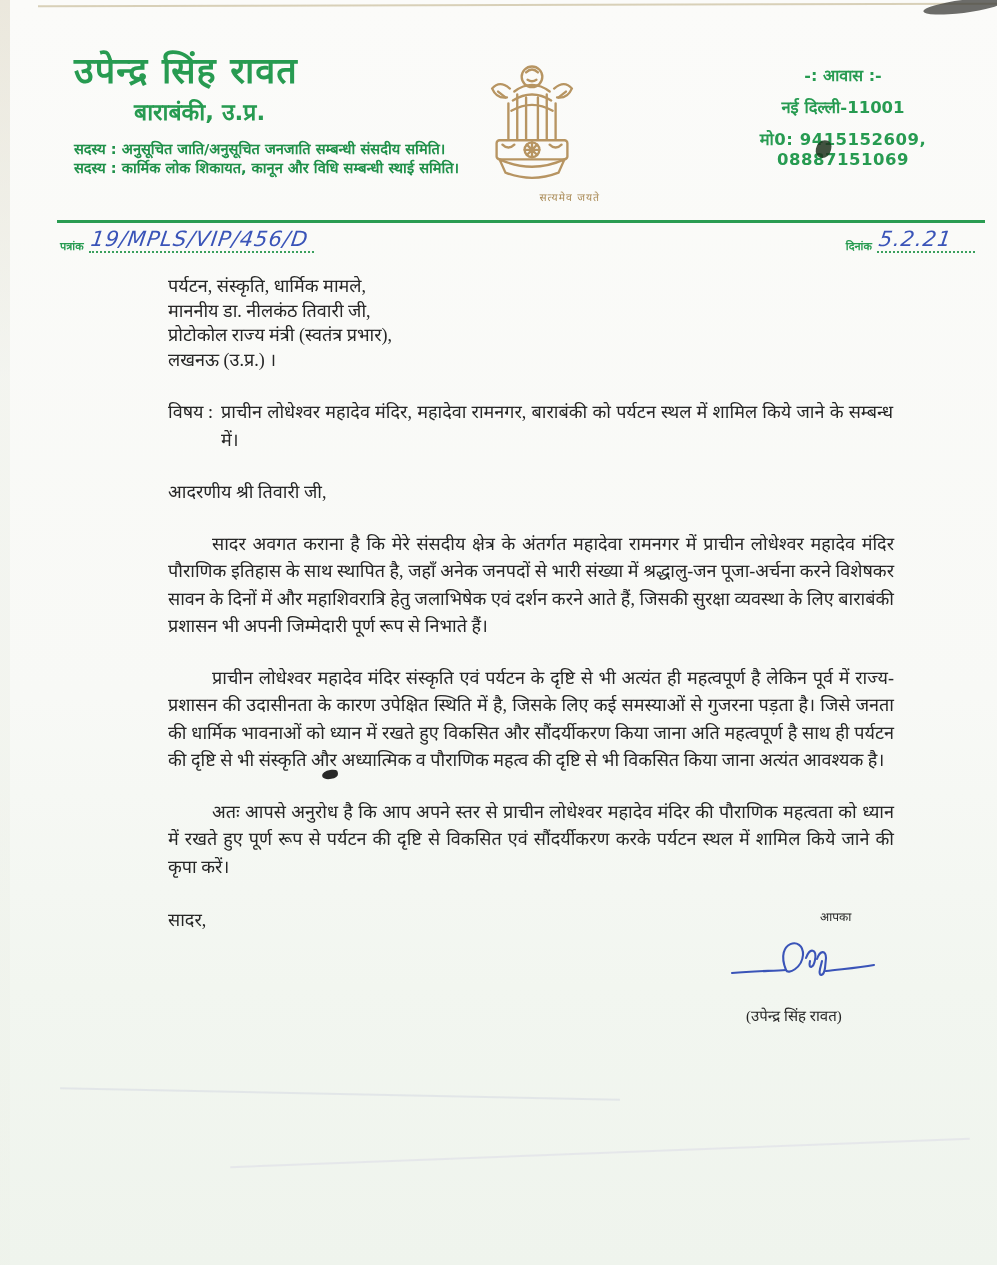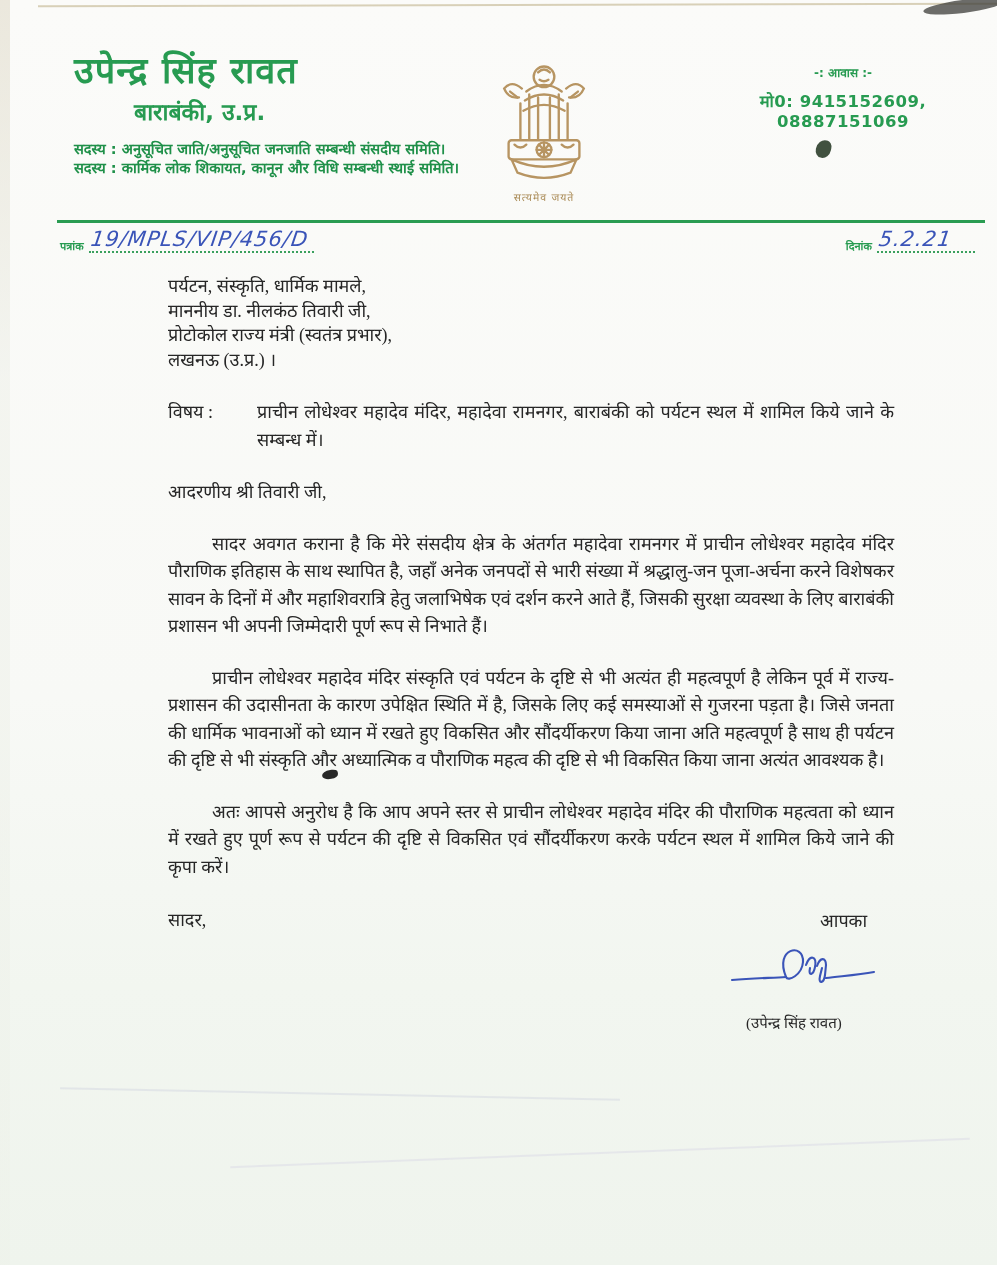--- a/index.html
+++ b/index.html
@@ -21,51 +21,51 @@
   .crease2{position:absolute;top:1152px;left:230px;width:740px;height:2px;background:#e2e4e8;transform:rotate(-2.2deg);opacity:.8;}
 
   
   .lh-left{position:absolute;left:74px;top:52px;width:400px;color:#279b51;font-family:"DejaVu Sans", sans-serif;}
   .lh-name{font-size:36px;font-weight:bold;letter-spacing:1px;line-height:1.05;}
   .lh-desig{font-size:23px;font-weight:bold;margin:7px 0 0 18px;}
   .lh-const{font-size:23px;font-weight:bold;margin:5px 0 0 60px;}
   .lh-memberships{margin-top:12px;font-size:14.6px;font-weight:bold;line-height:1.33;color:#1f9049;}
   .lh-memberships div{white-space:nowrap;}
 
-  .emblem{position:absolute;left:476px;top:56px;width:136px;height:158px;text-align:center;}
+  .emblem{position:absolute;left:464px;top:56px;width:136px;height:158px;text-align:right;}
   .emblem svg{display:block;margin:0 auto;}
   .emblem-motto{font-size:10.5px;color:#a98a55;font-family:"DejaVu Sans", sans-serif;margin-top:-2px;letter-spacing:1px;}
 
   .lh-right{position:absolute;left:698px;top:64px;width:290px;text-align:center;color:#279b51;font-family:"DejaVu Sans", sans-serif;font-weight:bold;}
-  .lh-awas{font-size:12px;margin-bottom:8px;}
+  .lh-awas{font-size:16px;margin-bottom:8px;}
   .lh-addr div{font-size:16.5px;line-height:1.75;}
   .lh-mob{font-size:16.5px;margin-top:4px;letter-spacing:.5px;}
   .addr-smudge{position:absolute;left:118px;top:76px;width:15px;height:18px;background:#20321f;border-radius:60% 40% 55% 45%;opacity:.85;transform:rotate(12deg);}
 
   .rule{position:absolute;left:57px;top:220px;right:12px;height:2.5px;background:#2a9c52;}
 
   .ref-row{position:absolute;left:60px;top:227px;right:14px;height:34px;font-family:"DejaVu Sans", sans-serif;}
   .ref-label{color:#279b51;font-weight:bold;font-size:11px;vertical-align:bottom;}
   .hand{color:#3a54b8;font-style:italic;font-size:21px;letter-spacing:1px;transform:skewX(-8deg);display:inline-block;}
   .dotline{border-bottom:2px dotted #3aa05e;padding:0 6px 0 2px;display:inline-block;min-width:190px;}
   .date-group{position:absolute;right:8px;top:0;}
   .date-group .dotline{min-width:90px;}
 
   
   .body{position:absolute;left:168px;top:274px;width:726px;font-size:18px;line-height:27.5px;}
   .recipient div{line-height:24.5px;}
-  .subject{display:flex;margin-top:27px;gap:36px;}
+  .subject{display:flex;margin-top:27px;}
   .subject-label{flex:0 0 auto;margin-right:8px;}
   .subject-text{flex:1 1 auto;text-align:justify;max-width:672px;}
   .salutation{margin-top:25px;}
   .para{margin-top:24px;text-align:justify;text-indent:44px;}
   .regards{margin-top:26px;}
 
   .closing{position:absolute;left:700px;top:908px;width:260px;}
-  .yours{margin-left:120px;font-size:18px;}
+  .yours{margin-left:120px;font-size:12px;}
   .signature{margin:6px 0 0 28px;}
   .signatory{margin-top:14px;font-size:15px;margin-left:46px;}
 
   .ink-blot{position:absolute;left:322px;top:770px;width:16px;height:9px;background:#111;border-radius:60% 40% 50% 50%;transform:rotate(-8deg);opacity:.9;}
 </style>
 </head>
 <body>
 
 <div id="scan">
 
@@ -105,20 +105,21 @@
 
         <path d="M18 70 q22 10 44 0 l-4 9 q-18 7 -36 0 z"></path>
       </g>
     </svg>
     <div class="emblem-motto">सत्यमेव जयते</div>
   </div>
 
   <div class="lh-right">
     <div class="lh-awas">-: आवास :-</div>
     <div class="lh-addr">
+      <div>नई दिल्ली-11001</div>
     </div>
     <div class="lh-mob">मो0: 9415152609, 08887151069</div>
     <div class="addr-smudge"></div>
   </div>
 
   <div class="rule"></div>
 
   <div class="ref-row">
     <span class="ref-label">पत्रांक</span>
     <span class="dotline"><span class="hand">19/MPLS/VIP/456/D</span></span>

